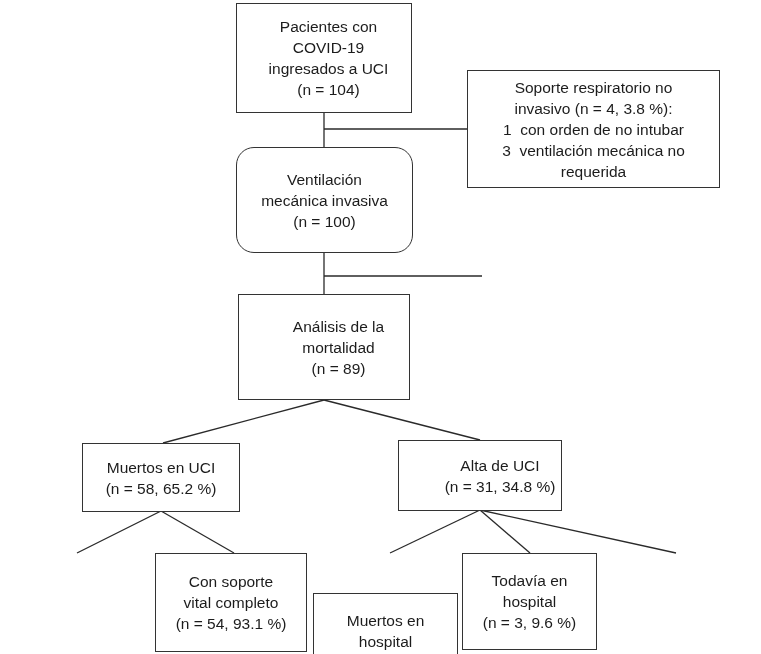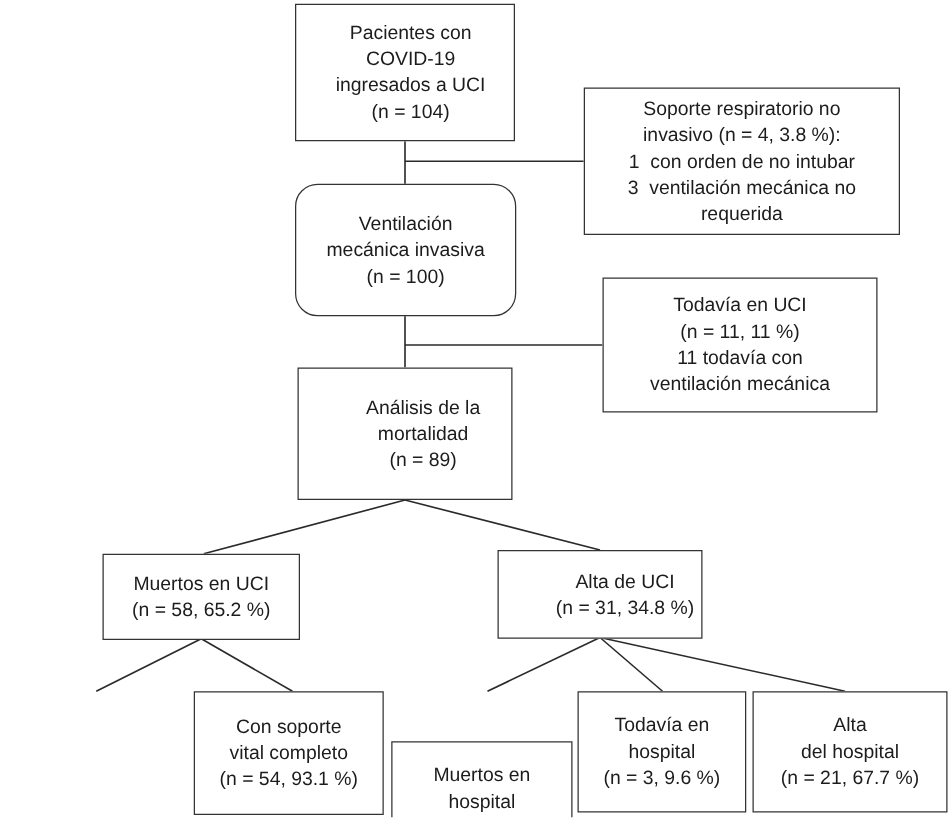--- a/index.html
+++ b/index.html
@@ -82,26 +82,20 @@
 3&nbsp; ventilación mecánica no
 requerida</span>
   </div>
 
   <div class="node" id="n-ventilacion">
     <span class="lbl">Ventilación
 mecánica invasiva
 (n = 100)</span>
   </div>
 
-  <div class="node" id="n-todavia-uci">
-    <span class="lbl">Todavía en UCI
-(n = 11, 11 %)
-11 todavía con
-ventilación mecánica</span>
-  </div>
 
   <div class="node" id="n-analisis">
     <span class="lbl">Análisis de la
 mortalidad
 (n = 89)</span>
   </div>
 
   <div class="node" id="n-muertos-uci">
     <span class="lbl">Muertos en UCI
 (n = 58, 65.2 %)</span>
@@ -124,19 +118,14 @@
 hospital
 (n = 7, 22.5 %)</span>
   </div>
 
   <div class="node" id="n-todavia-hosp">
     <span class="lbl">Todavía en
 hospital
 (n = 3, 9.6 %)</span>
   </div>
 
-  <div class="node" id="n-alta-hosp">
-    <span class="lbl">Alta
-del hospital
-(n = 21, 67.7 %)</span>
-  </div>
 
 </div>
 
 </body></html>

